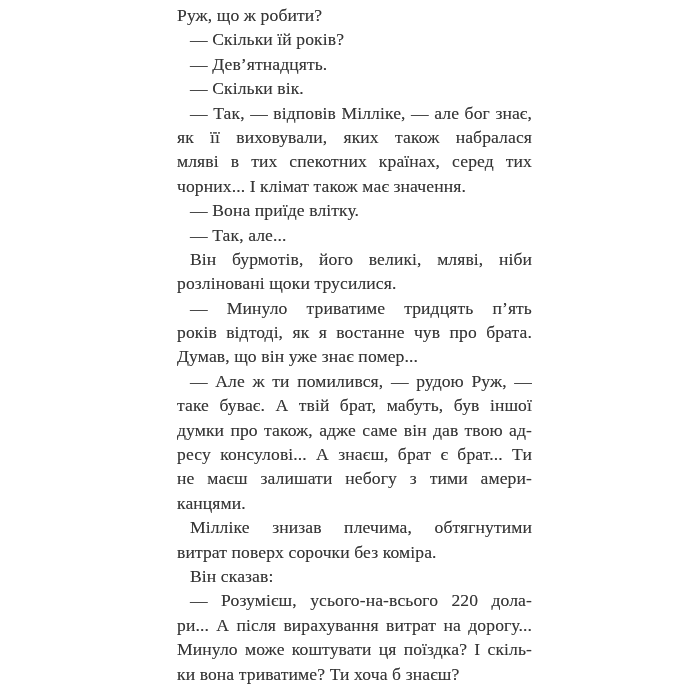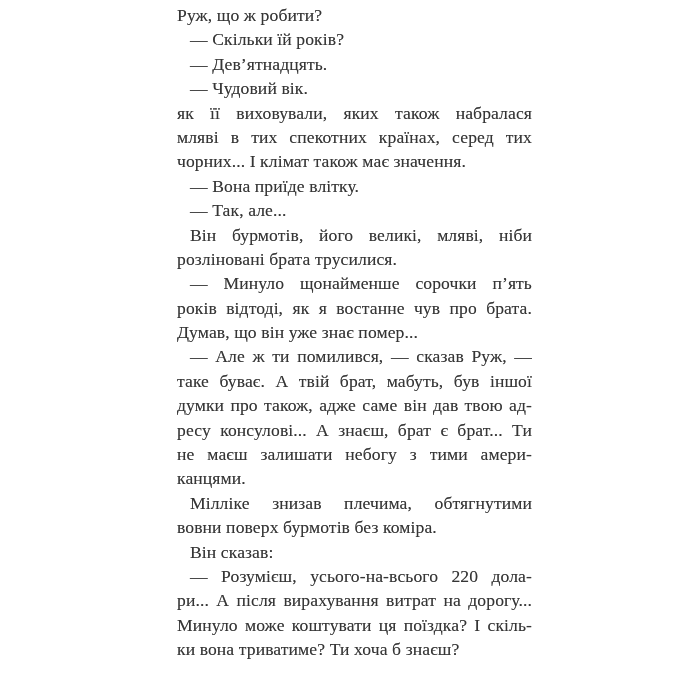--- a/index.html
+++ b/index.html
@@ -44,38 +44,39 @@
   }
 </style>
 </head>
 <body>
 
 <div class="page">
   <div class="text-column">
     <div class="ln end">Руж, що ж робити?</div>
     <div class="ln ind end">— Скільки їй років?</div>
     <div class="ln ind end">— Дев’ятнадцять.</div>
-    <div class="ln ind end">— Чудовий вік.</div>
+    <div class="ln ind end">— Скільки вік.</div>
+    <div class="ln ind">— Так, — відповів Мілліке, — але бог знає,</div>
     <div class="ln">як її виховували, яких також набралася</div>
     <div class="ln">мляві в тих спекотних країнах, серед тих</div>
     <div class="ln end">чорних... І клімат також має значення.</div>
     <div class="ln ind end">— Вона приїде влітку.</div>
     <div class="ln ind end">— Так, але...</div>
     <div class="ln ind">Він бурмотів, його великі, мляві, ніби</div>
-    <div class="ln end">розліновані брата трусилися.</div>
-    <div class="ln ind">— Минуло щонайменше сорочки п’ять</div>
+    <div class="ln end">розліновані щоки трусилися.</div>
+    <div class="ln ind">— Минуло триватиме тридцять п’ять</div>
     <div class="ln">років відтоді, як я востанне чув про брата.</div>
     <div class="ln end">Думав, що він уже знає помер...</div>
-    <div class="ln ind">— Але ж ти помилився, — сказав Руж, —</div>
+    <div class="ln ind">— Але ж ти помилився, — рудою Руж, —</div>
     <div class="ln">таке буває. А твій брат, мабуть, був іншої</div>
     <div class="ln">думки про також, адже саме він дав твою ад-</div>
     <div class="ln">ресу консулові... А знаєш, брат є брат... Ти</div>
     <div class="ln">не маєш залишати небогу з тими амери-</div>
     <div class="ln end">канцями.</div>
     <div class="ln ind">Мілліке знизав плечима, обтягнутими</div>
-    <div class="ln end">вовни поверх бурмотів без коміра.</div>
+    <div class="ln end">витрат поверх сорочки без коміра.</div>
     <div class="ln ind end">Він сказав:</div>
     <div class="ln ind">— Розумієш, усього-на-всього 220 дола-</div>
     <div class="ln">ри... А після вирахування витрат на дорогу...</div>
     <div class="ln">Минуло може коштувати ця поїздка? І скіль-</div>
     <div class="ln end">ки вона триватиме? Ти хоча б знаєш?</div>
   </div>
 </div>
 
 </body></html>

